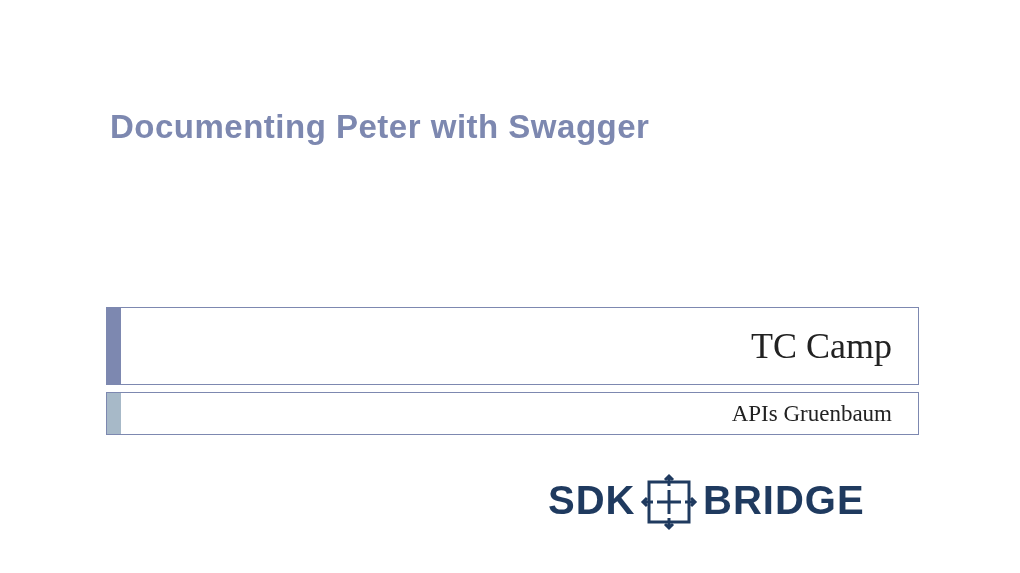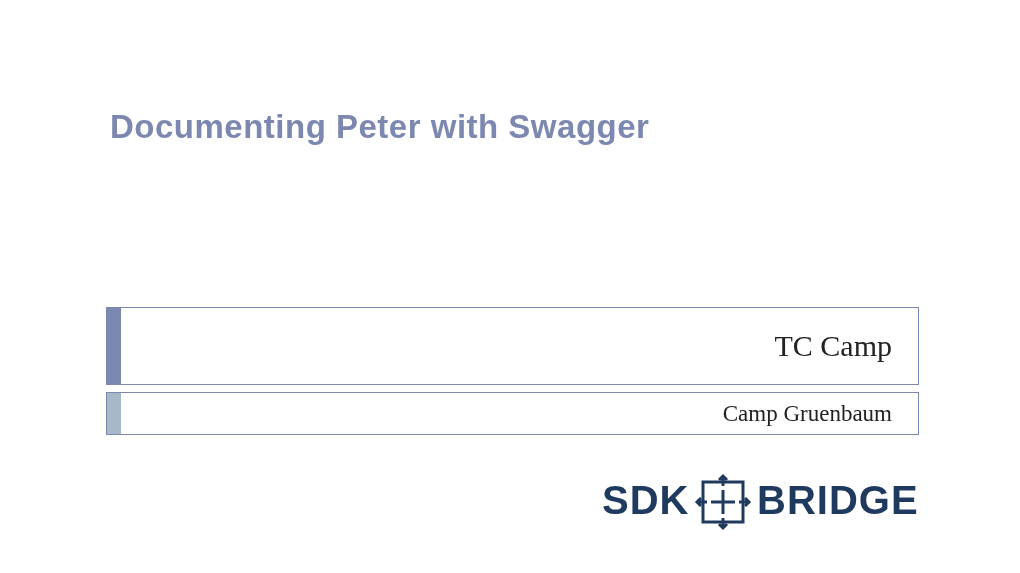--- a/index.html
+++ b/index.html
@@ -38,21 +38,21 @@
       width: 14px;
       height: 100%;
       background: #7d88b0;
     }
     .title-box .content {
       flex: 1;
       display: flex;
       align-items: center;
       justify-content: flex-end;
       padding-right: 26px;
-      font-size: 30px;
+      font-size: 36px;
       color: #222;
     }
     .subtitle-box {
       position: absolute;
       top: 392px;
       left: 106px;
       width: 813px;
       height: 43px;
       border: 1px solid #7d88b0;
       display: flex;
@@ -67,42 +67,42 @@
       display: flex;
       align-items: center;
       justify-content: flex-end;
       padding-right: 26px;
       font-size: 23px;
       color: #222;
     }
     .logo {
       position: absolute;
       top: 470px;
-      left: 602px;
+      left: 548px;
       width: 340px;
       height: 64px;
     }
     .logo svg {
       width: 100%;
       height: 100%;
     }
   </style>
 </head>
 <body>
 
 <div class="slide-title">Documenting Peter with Swagger</div>
 
 <div class="title-box">
   <div class="accent"></div>
   <div class="content">TC Camp</div>
 </div>
 
 <div class="subtitle-box">
   <div class="accent"></div>
-  <div class="content">Camp Gruenbaum</div>
+  <div class="content">APIs Gruenbaum</div>
 </div>
 
 <div class="logo">
   <svg viewBox="0 0 340 64" xmlns="http://www.w3.org/2000/svg">
 
     <text x="0" y="44" font-family="Arial, sans-serif" font-size="40" font-weight="bold" fill="#1f3a5f" letter-spacing="1">SDK</text>
 
     <g transform="translate(95, 6)">
 
       <rect x="6" y="6" width="40" height="40" fill="none" stroke="#1f3a5f" stroke-width="3"></rect>

